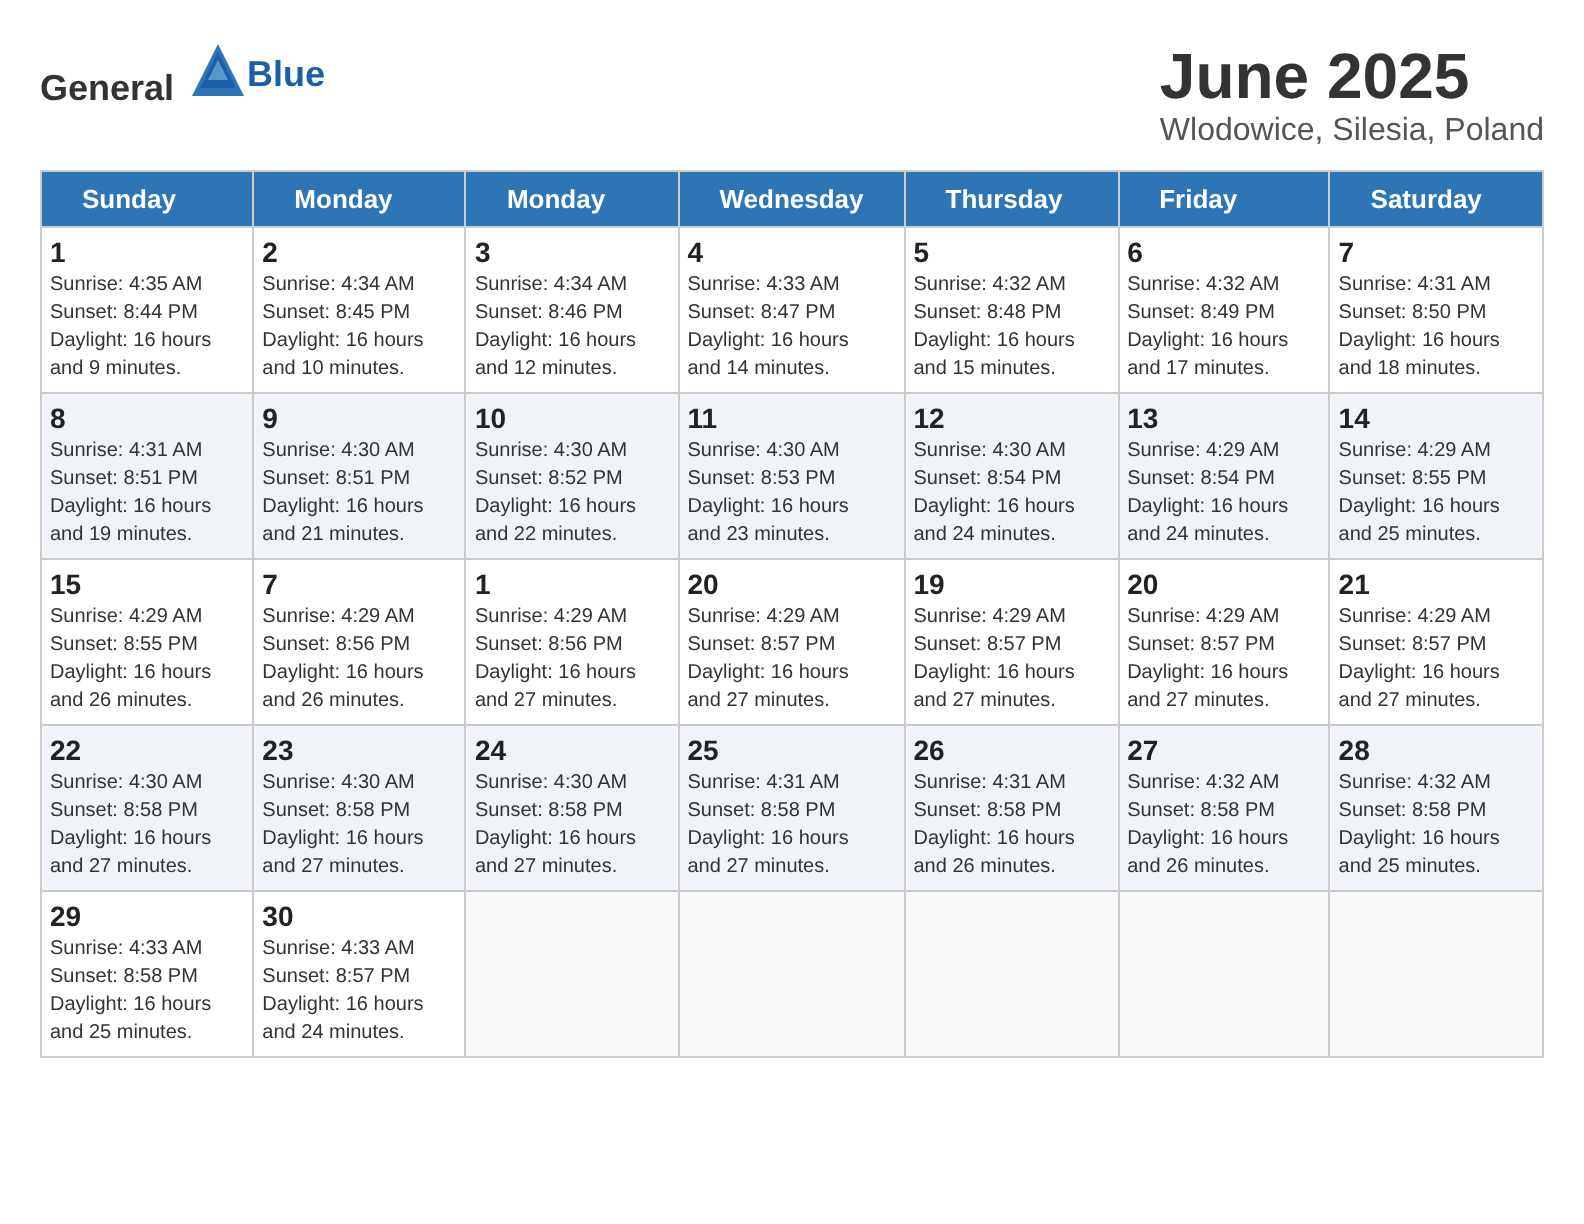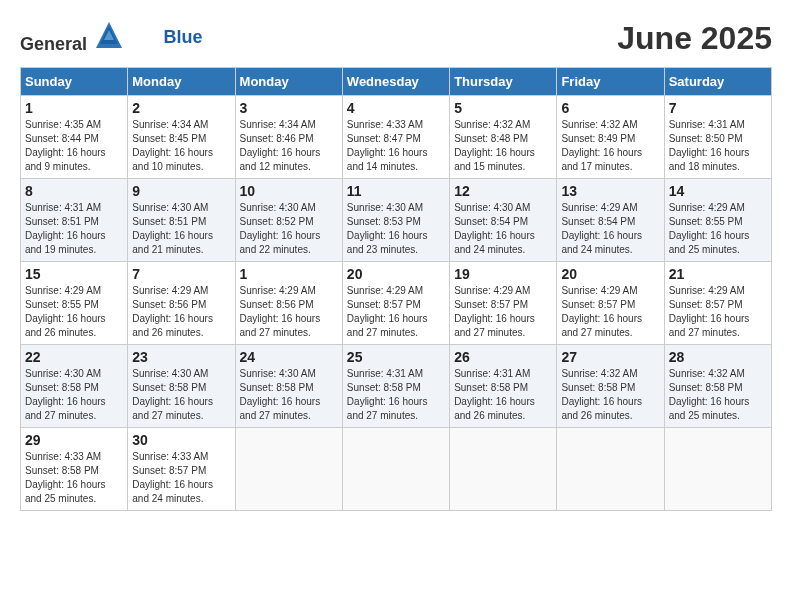--- a/index.html
+++ b/index.html
@@ -12,21 +12,20 @@
     }
     .header-area {
       display: flex;
       justify-content: space-between;
       align-items: flex-start;
       margin-bottom: 10px;
     }
     .logo {
       display: flex;
       align-items: center;
-      gap: 40px;
     }
     .logo-text-general {
       font-size: 18px;
       font-weight: bold;
       color: #333;
     }
     .logo-text-blue {
       font-size: 18px;
       font-weight: bold;
       color: #1a5fa8;
@@ -49,21 +48,21 @@
       color: #555;
     }
     table {
       width: 100%;
       border-collapse: collapse;
       font-size: 11px;
     }
     thead tr th {
       background-color: #2e75b6;
       color: #fff;
-      padding: 6px 4px;
+      padding: 6px 20px;
       text-align: left;
       font-size: 13px;
       font-weight: bold;
       border: 1px solid #ccc;
     }
     tbody tr td {
       vertical-align: top;
       border: 1px solid #ccc;
       padding: 4px;
       width: calc(100% / 7);
@@ -105,20 +104,21 @@
       <svg class="logo-icon" viewBox="0 0 30 30">
         <polygon points="15,2 28,28 2,28" fill="#2e75b6"></polygon>
         <polygon points="15,6 24,24 6,24" fill="#1a5fa8"></polygon>
         <polygon points="15,10 20,20 10,20" fill="#5599cc"></polygon>
       </svg>
     </div>
     <span class="logo-text-blue">Blue</span>
   </div>
   <div class="title-area">
     <div class="month-title">June 2025</div>
+    <div class="location-title">Wlodowice, Silesia, Poland</div>
   </div>
 </div>
 
 <table>
   <thead>
     <tr id="header-row">
     <th>Sunday</th>
         <th>Monday</th>
         <th>Monday</th>
         <th>Wednesday</th>

